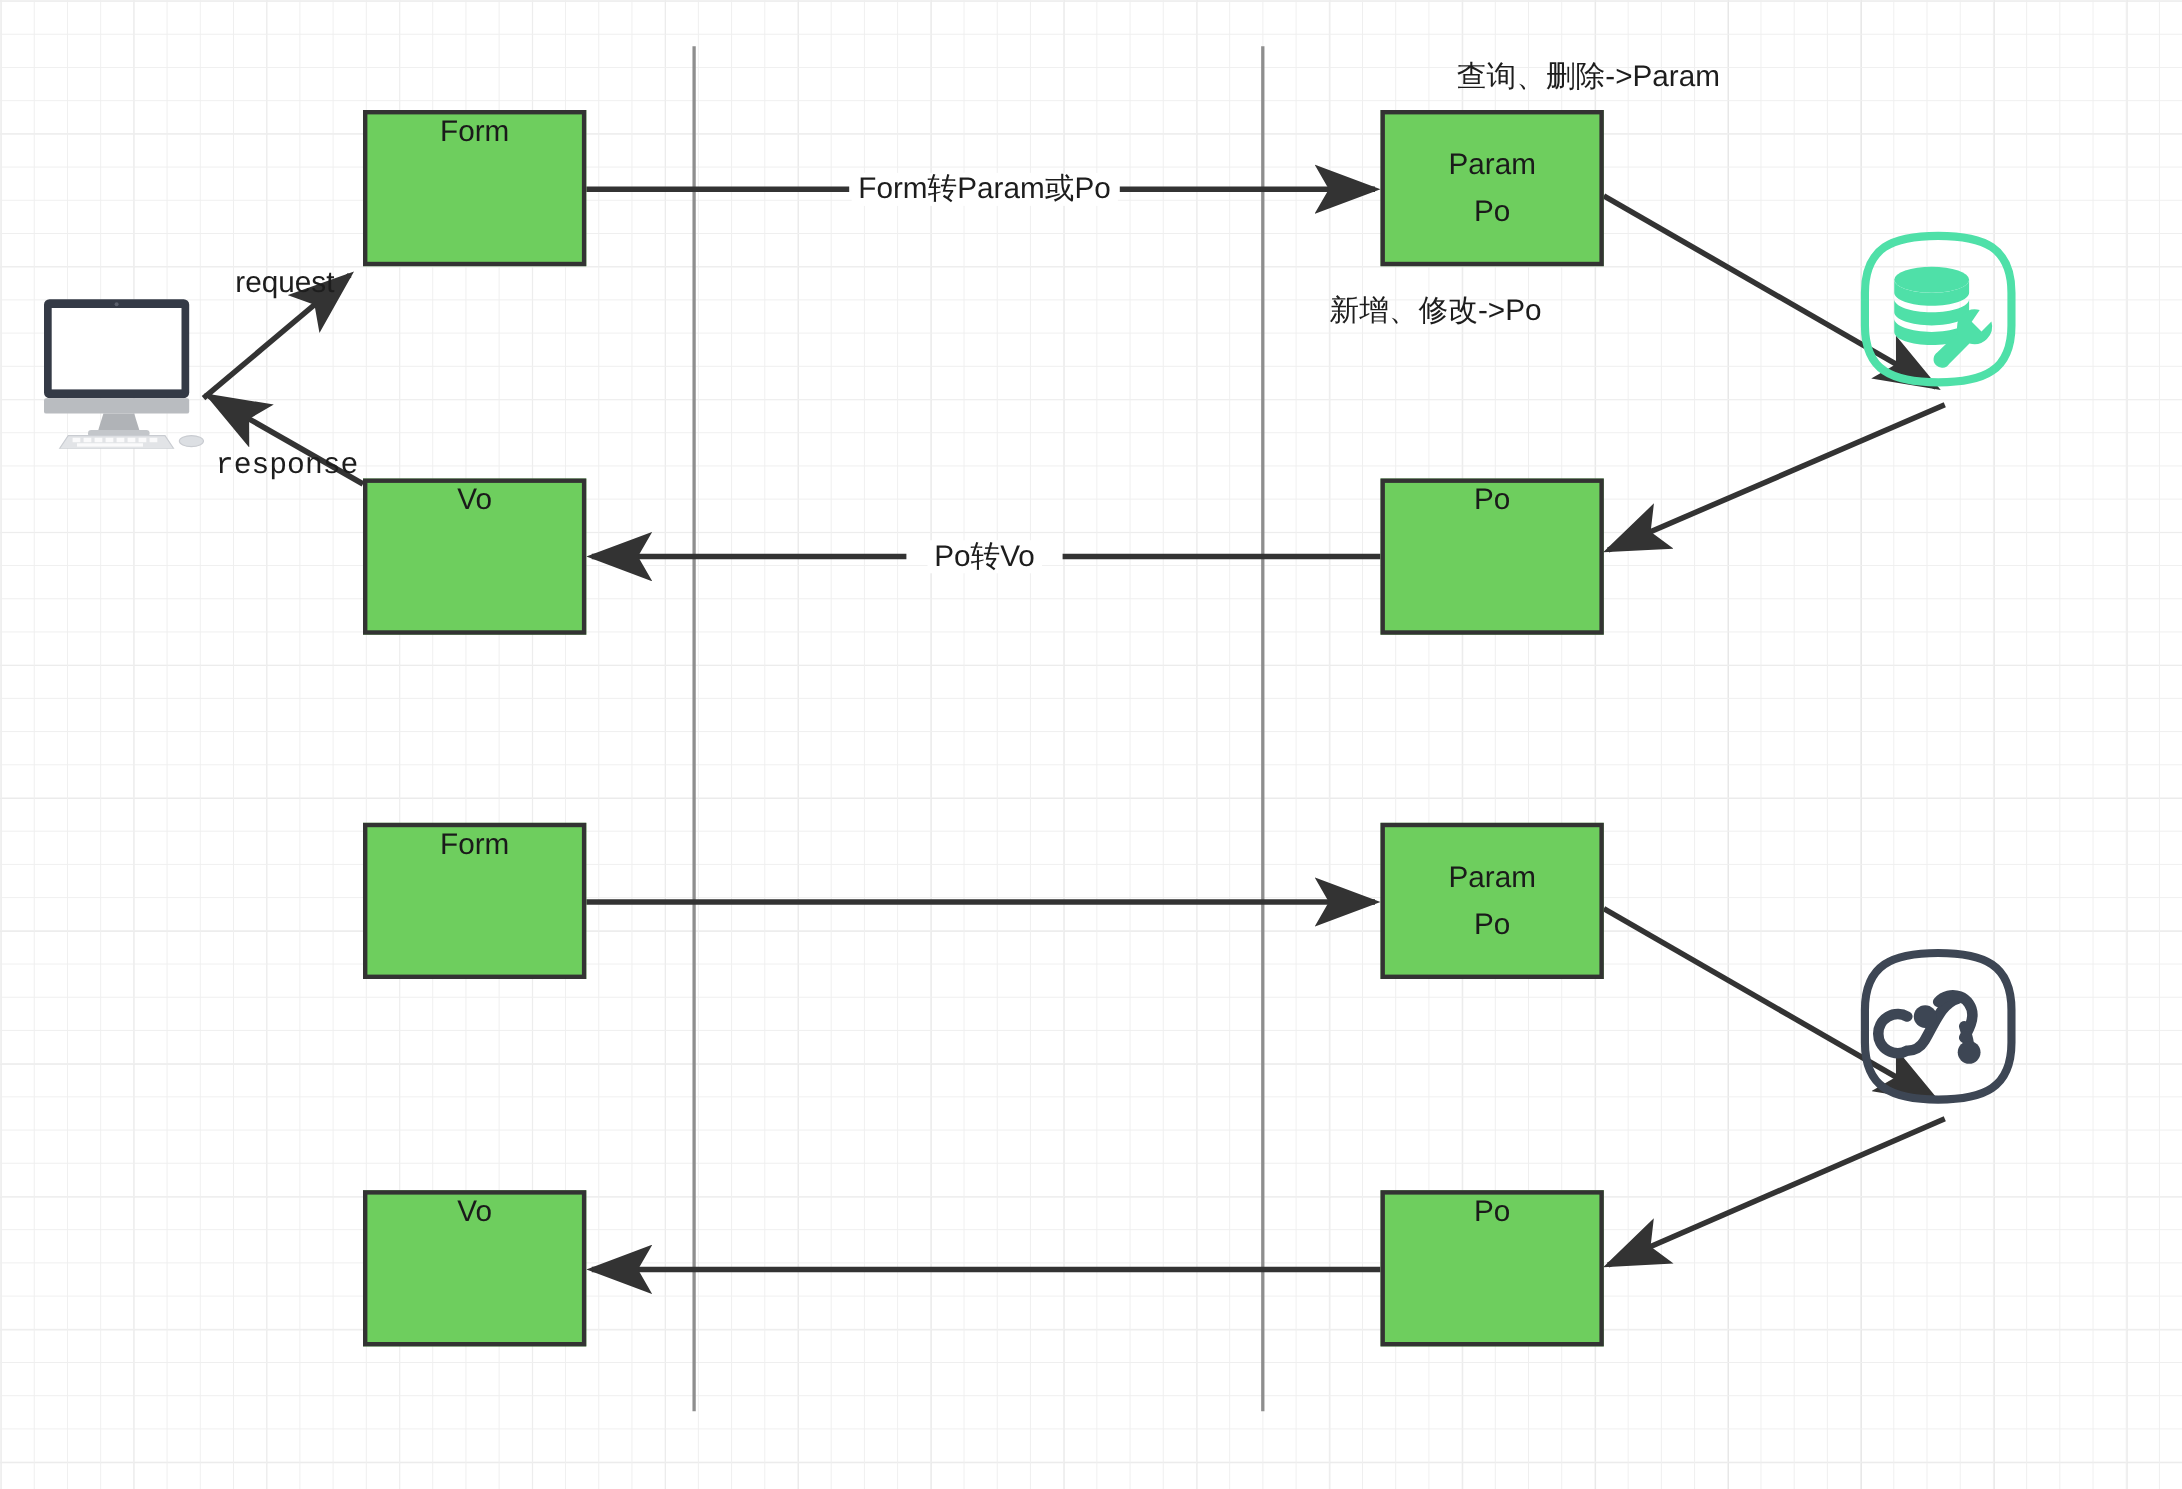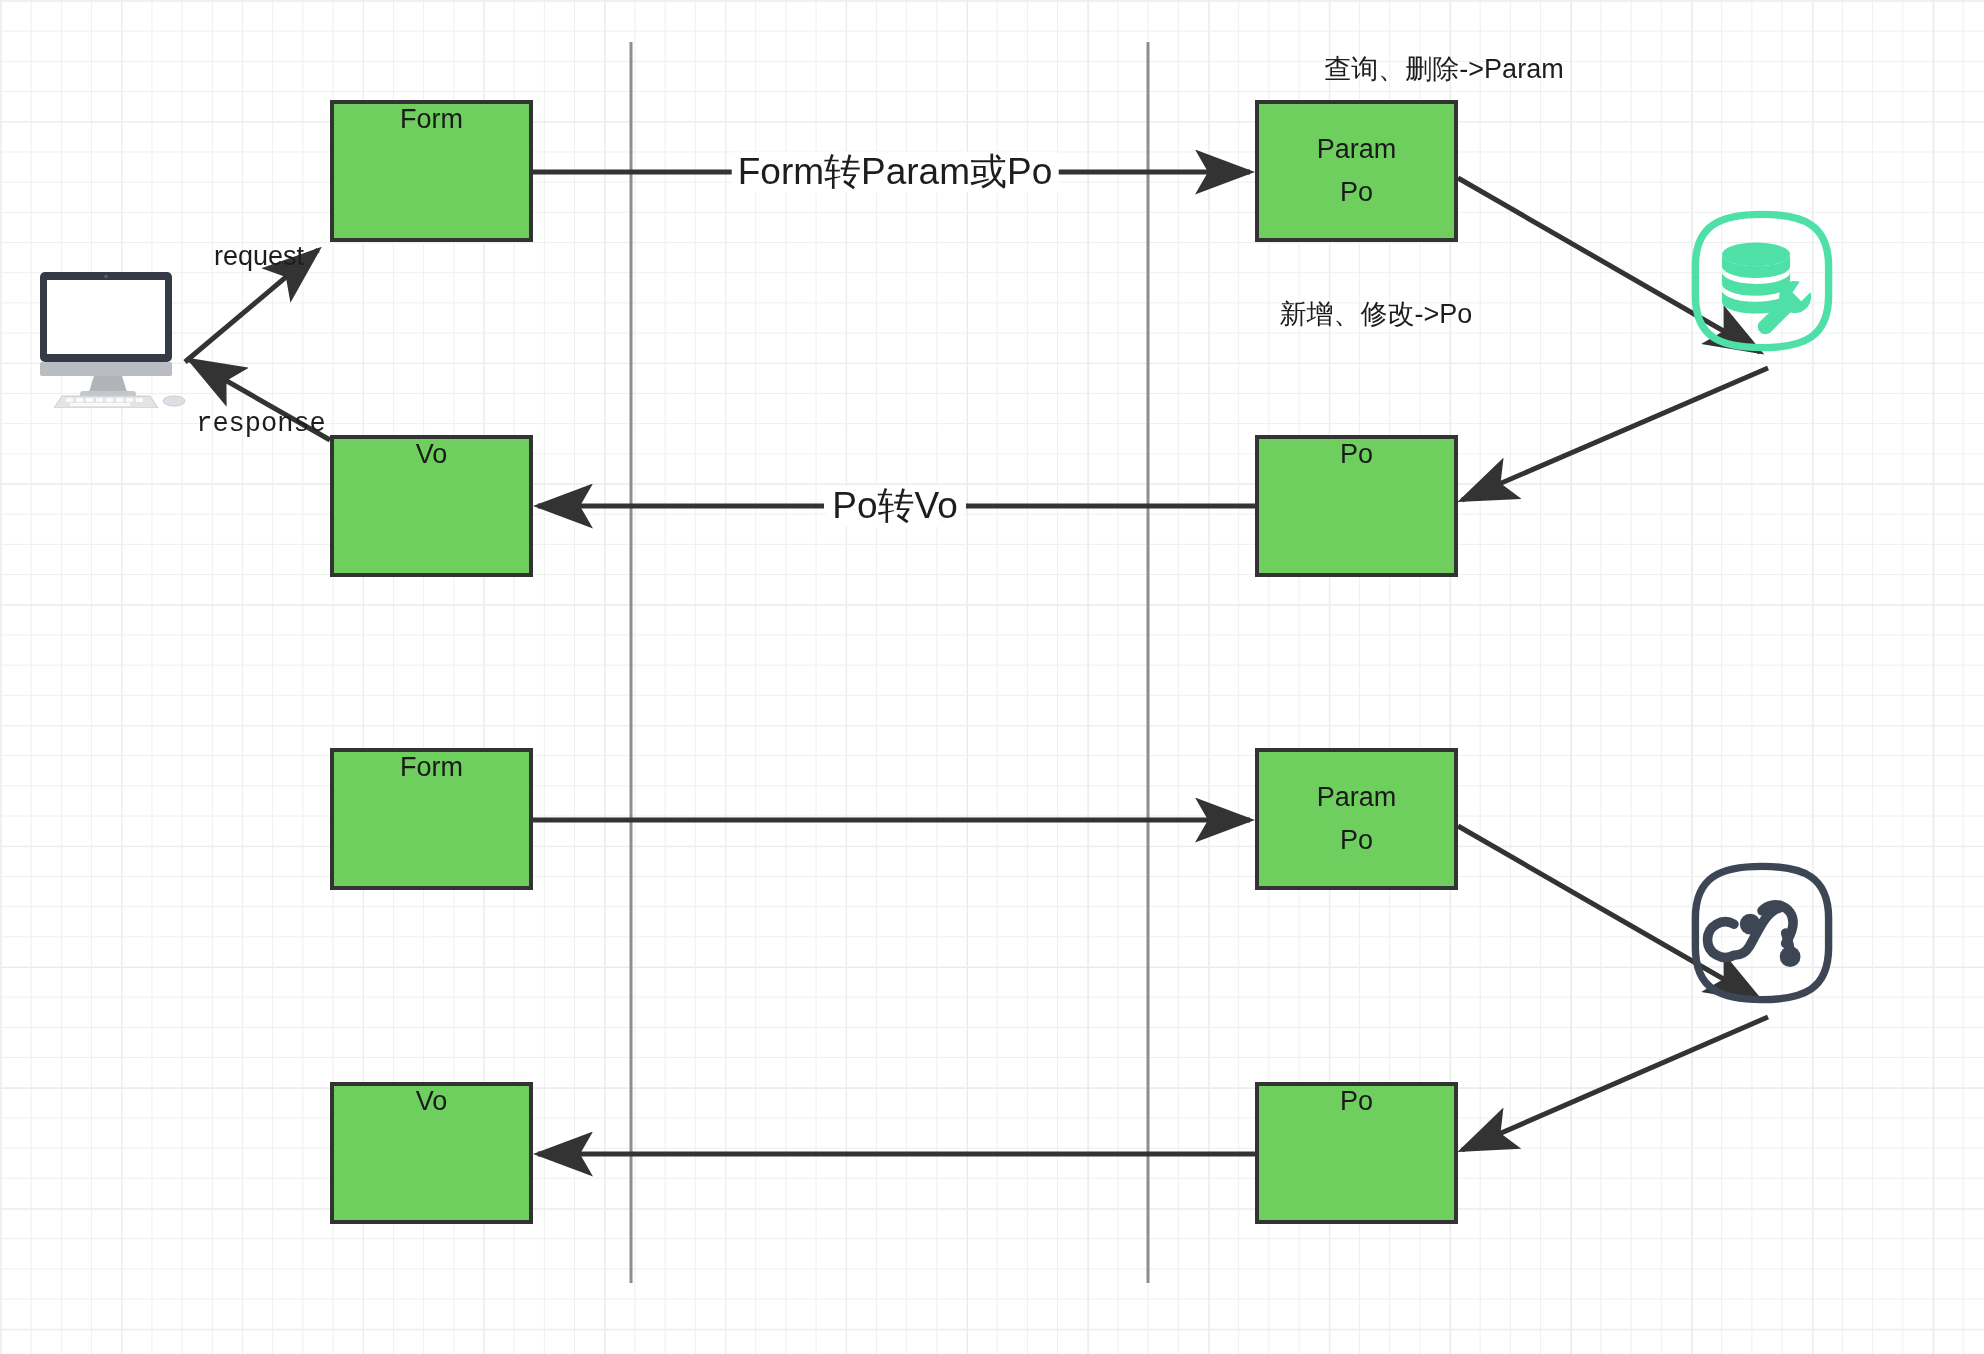--- a/index.html
+++ b/index.html
@@ -55,21 +55,21 @@
     padding: 18px 12px;
     align-items: center;
   }
   .node-box .row {
     display: block;
   }
   .edge-label {
     position: absolute;
     background: #ffffff;
     color: #1d1d1d;
-    font-size: 37px;
+    font-size: 27px;
     line-height: 1.1;
     padding: 0 6px;
     white-space: nowrap;
     transform: translate(-50%, -50%);
   }
   .plain-label {
     position: absolute;
     color: #1d1d1d;
     font-size: 27px;
     line-height: 1.1;
@@ -182,21 +182,21 @@
   <div class="plain-label" style="left:259px; top:257px;">request</div>
 
   <div class="plain-label" style="left:261px; top:425px;font-family:Liberation Mono, monospace;">response</div>
 
   <div class="edge-label" style="left:895px; top:172px;">Form转Param或Po</div>
 
   <div class="edge-label" style="left:895px; top:506px;text-align:center;">Po转Vo</div>
 
   <div class="plain-label" style="left:1444px; top:70px;">查询、删除-&gt;Param</div>
 
-  <div class="plain-label" style="left:1376px; top:283px;margin-top:32px;">新增、修改-&gt;Po</div>
+  <div class="plain-label" style="left:1305px; top:283px;">新增、修改-&gt;Po</div>
 
   <svg class="icon-wrap" style="left:1688px; top:207px;" width="148" height="148" viewBox="0 0 100 100" xmlns="http://www.w3.org/2000/svg">
     <path d="M50,5 C78,5 95,12 95,40 L95,60 C95,88 78,95 50,95 C22,95 5,88 5,60 L5,40 C5,12 22,5 50,5 Z" fill="none" stroke="#4fe0a8" stroke-width="5" stroke-linejoin="round"></path>
     <g fill="#4fe0a8">
       <ellipse cx="46" cy="32" rx="23" ry="8"></ellipse>
       <path d="M23,32 L23,40 C23,44.4 33.3,48 46,48 C58.7,48 69,44.4 69,40 L69,32 C69,36.4 58.7,40 46,40 C33.3,40 23,36.4 23,32 Z"></path>
       <path d="M23,44 L23,52 C23,56.4 33.3,60 46,60 C58.7,60 69,56.4 69,52 L69,44 C69,48.4 58.7,52 46,52 C33.3,52 23,48.4 23,44 Z"></path>
       <path d="M23,56 L23,64 C23,68.4 33.3,72 46,72 C58.7,72 69,68.4 69,64 L69,56 C69,60.4 58.7,64 46,64 C33.3,64 23,60.4 23,56 Z"></path>
       <path d="M78.5,52.5 a11,11 0 0 0 -13.4,13.8 L52.5,78.5 a5.2,5.2 0 1 0 7.2,7.2 L72.2,73.2 a11,11 0 0 0 13.5,-13.6 l-6.1,6.1 -6.0,-6.0 z" transform="translate(-3,-2)"></path>
     </g>

